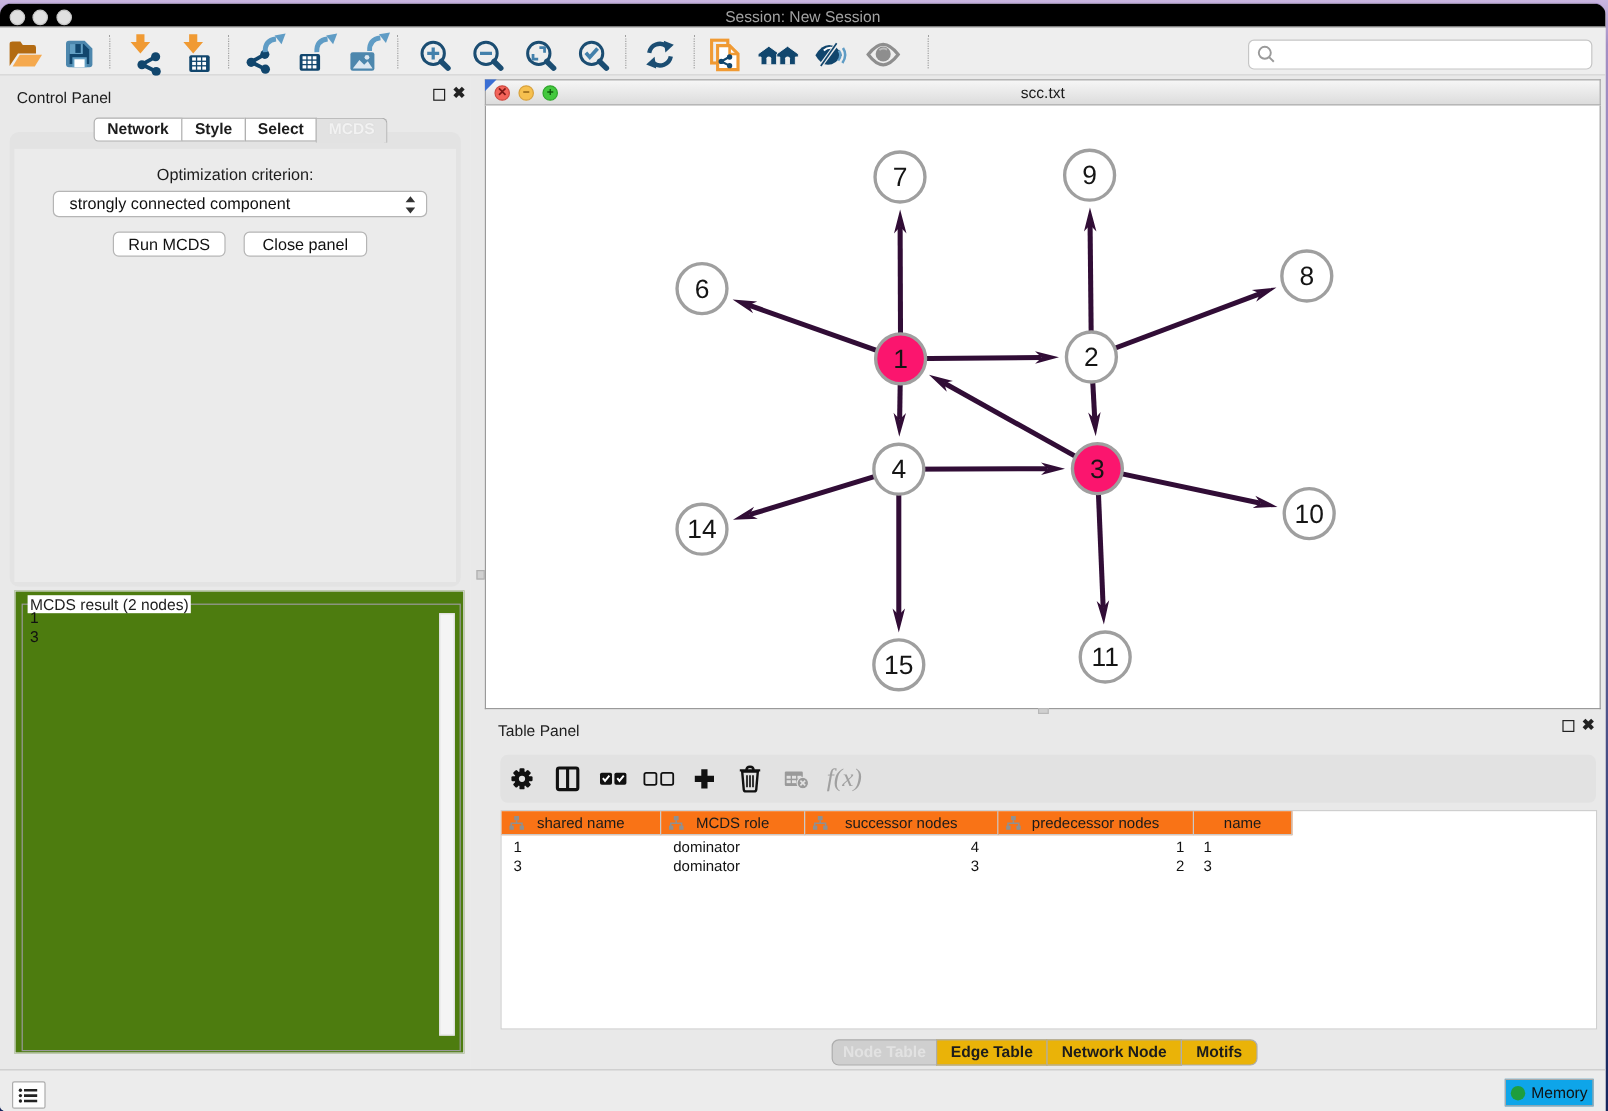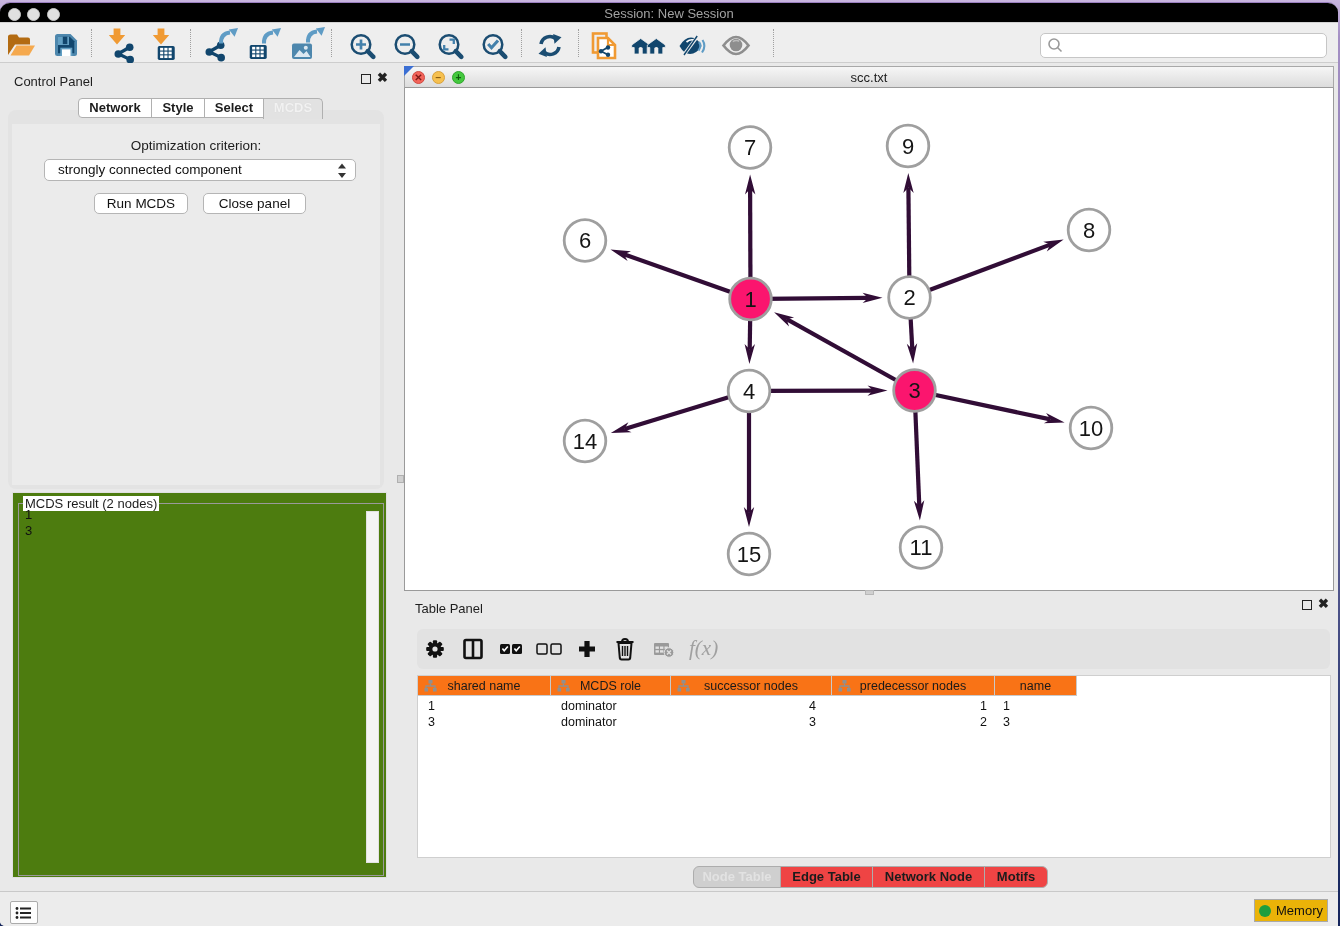--- a/index.html
+++ b/index.html
@@ -38,25 +38,25 @@
 #netname { position:absolute; top:3px; width:100%; text-align:center; font-size:13px; color:#1c1c1c; }
 #netcanvas { position:absolute; left:0; top:22px; width:930px; height:503px; background:#fff; border:1px solid #9a9a9a; border-top:none; }
 
 #tpanel { position:absolute; left:0; top:532px; width:946px; height:296px; }
 #tphead { position:absolute; left:23px; top:6px; font-size:13px; color:#1e1e1e; }
 #tptoolbar { position:absolute; left:25px; top:34px; width:913px; height:40px; background:#e2e2e2; border-radius:6px; }
 #ttable { position:absolute; left:25px; top:80px; width:914px; height:183px; background:#fff; border:1px solid #cfcfcf; }
 .th { position:absolute; top:0; height:20px; background:#f97316; border-right:1px solid #c9c9c9; border-bottom:1px solid #c9c9c9; font-size:12.5px; color:#1a1a1a; text-align:center; line-height:20px; }
 .td { position:absolute; font-size:12.5px; color:#111; height:16px; line-height:16px; }
 
-.btab { position:absolute; top:271px; height:22px; background:#ef4444; border:1px solid #adadad; font-size:13px; font-weight:bold; color:#1c1c1c; text-align:center; line-height:20px; }
+.btab { position:absolute; top:271px; height:22px; background:#eab308; border:1px solid #adadad; font-size:13px; font-weight:bold; color:#1c1c1c; text-align:center; line-height:20px; }
 
 #statusbar { position:absolute; left:0; top:888px; width:1338px; height:36px; background:#ececec; border-top:1px solid #c9c9c9; }
 #listbtn { position:absolute; left:10px; top:9px; width:28px; height:23px; background:#fdfdfd; border:1px solid #ababab; border-radius:2px; }
-#membtn { position:absolute; left:1254px; top:7px; width:74px; height:23px; background:#eab308; border:1px solid #a9a9a9; font-size:13px; color:#111; text-align:center; line-height:21px; }
+#membtn { position:absolute; left:1254px; top:7px; width:74px; height:23px; background:#0ea5e9; border:1px solid #a9a9a9; font-size:13px; color:#111; text-align:center; line-height:21px; }
 </style>
 </head>
 <body>
 <div id="win">
   <div id="titlebar">
     <div class="tl" style="left:8px;"></div>
     <div class="tl" style="left:27px;"></div>
     <div class="tl" style="left:47px;"></div>
     <div id="title">Session: New Session</div>
   </div>

